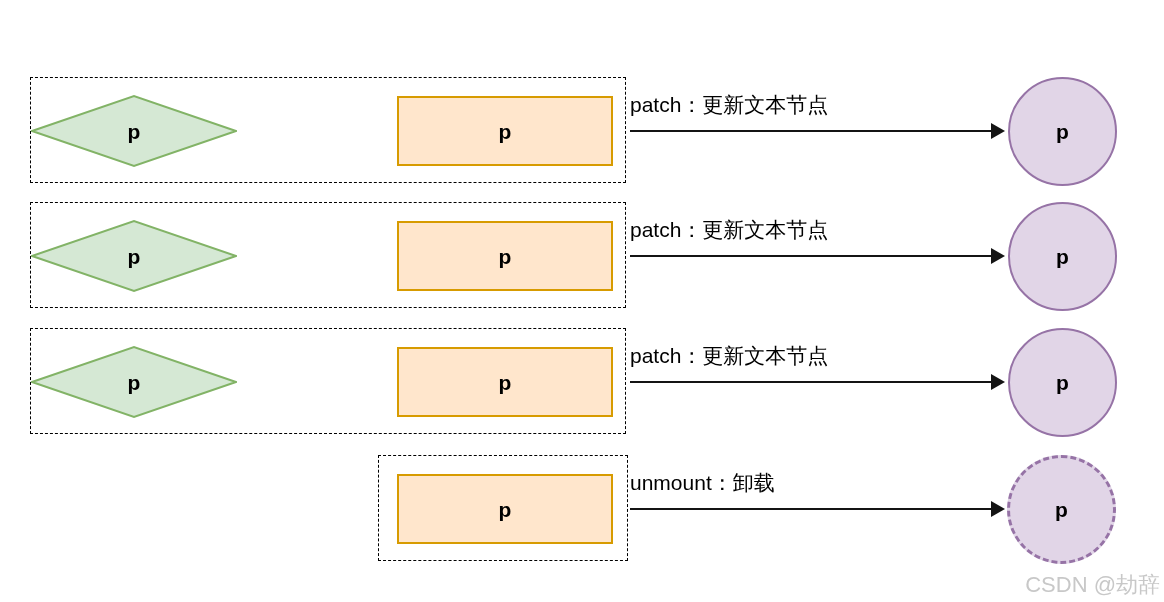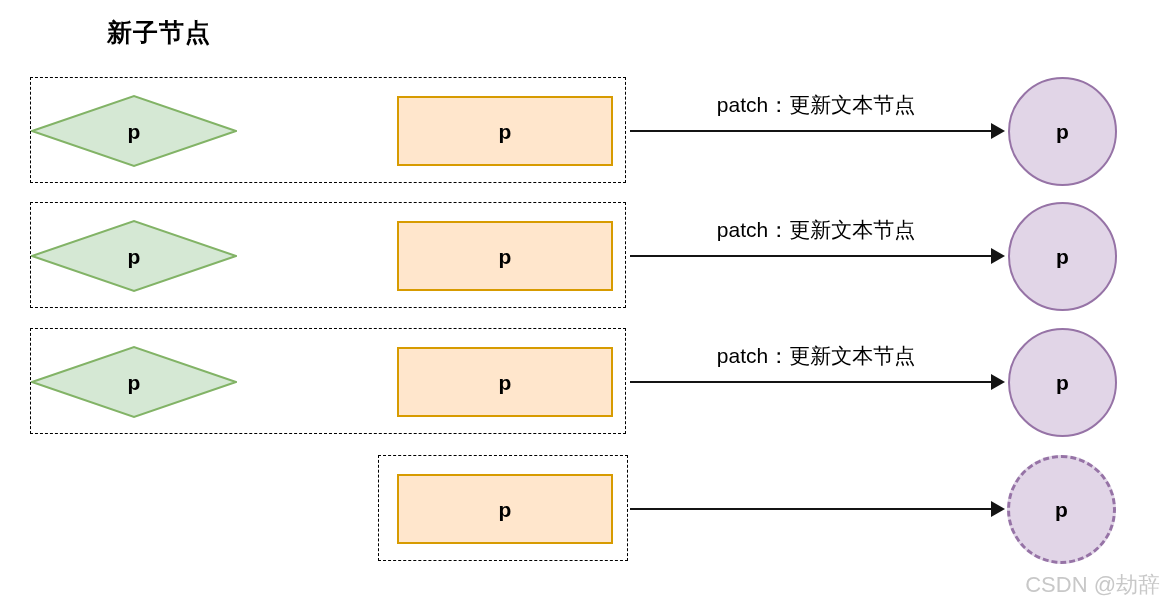--- a/index.html
+++ b/index.html
@@ -68,21 +68,21 @@
   .arrow::after{
     content:"";position:absolute;right:-13px;top:-9px;
     width:0;height:0;
     border-left:14px solid #141414;
     border-top:8px solid transparent;
     border-bottom:8px solid transparent;
   }
 
   .arrow-label{
     position:absolute;left:630px;top:14px;
-    width:372px;text-align:center;
+    width:372px;text-align:left;
     font-size:21px;color:#000;white-space:nowrap;
   }
 
   .circle-node{
     position:absolute;left:1008px;top:0;
     width:105px;height:105px;border-radius:50%;
     background:var(--result-fill,#e1d5e7);
     border:2px solid var(--result-stroke,#9673a6);
     display:flex;align-items:center;justify-content:center;
   }
@@ -95,21 +95,20 @@
   .watermark{
     position:absolute;right:4px;top:570px;
     font-size:22px;color:#c8c8c8;white-space:nowrap;
   }
 </style>
 </head>
 <body>
 
 <div class="stage">
 
-  <div class="col-header hdr-new">新子节点</div>
 
   <div class="row r0">
     <div class="group-box"></div>
     <div class="diamond">
       <svg viewBox="0 0 206 74" preserveAspectRatio="none">
           <polygon points="1,37 103,2 205,37 103,72"></polygon>
         </svg>
       <span class="node-label">p</span>
     </div>
     <div class="rect-node">
@@ -156,20 +155,21 @@
     <div class="circle-node">
       <span class="node-label">p</span>
     </div>
   </div>
 
   <div class="row r3">
     <div class="group-box"></div>
     <div class="rect-node">
       <span class="node-label">p</span>
     </div>
+    <div class="arrow-label">unmount：卸载</div>
     <div class="arrow"></div>
     <div class="circle-node dashed">
       <span class="node-label">p</span>
     </div>
   </div>
 
   <div class="watermark">CSDN @劫辞</div>
 </div>
 
 </body></html>

